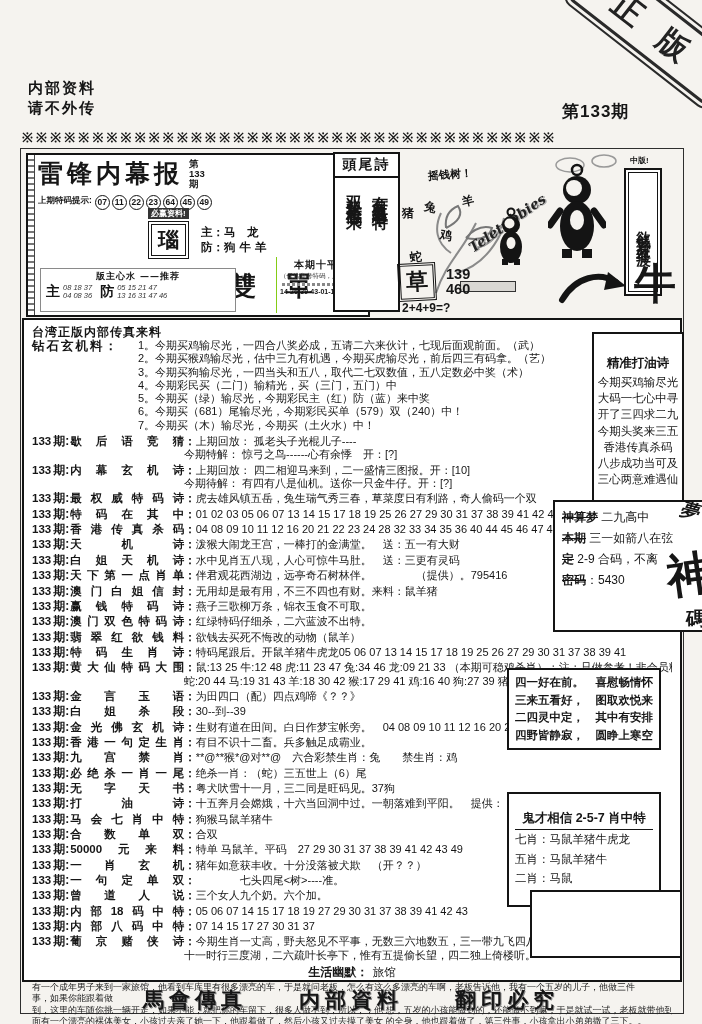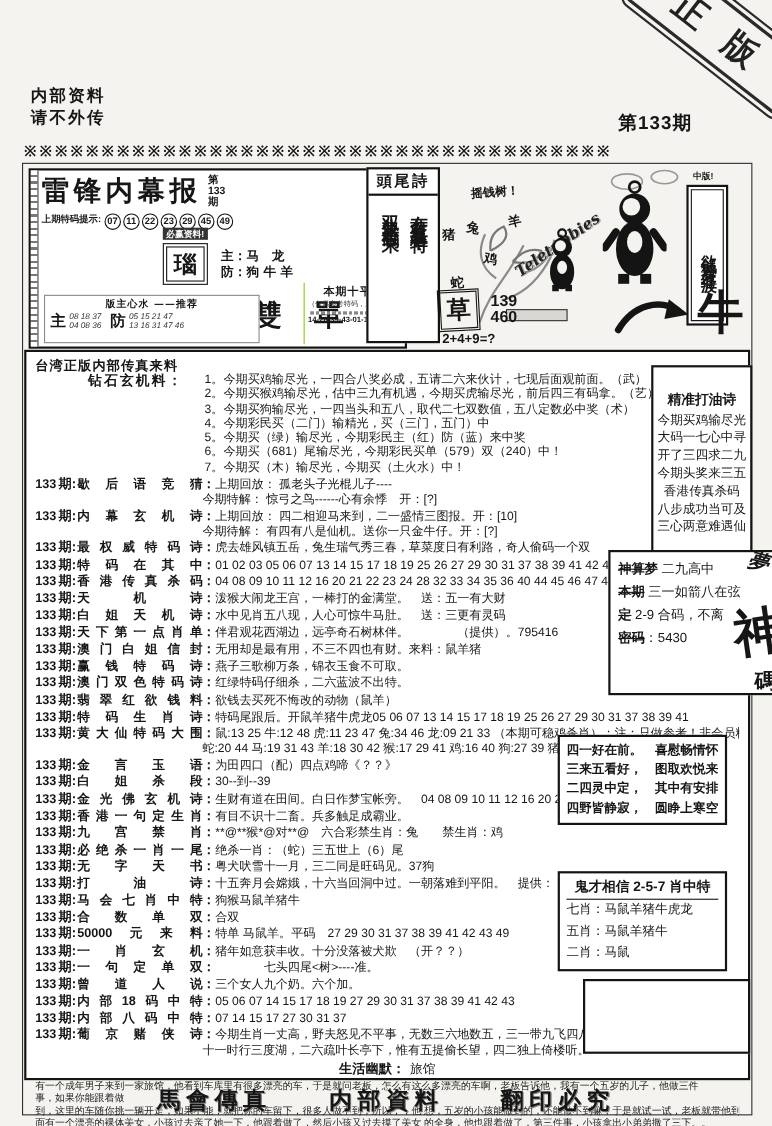--- a/index.html
+++ b/index.html
@@ -91,21 +91,21 @@
           box-shadow:inset 0 0 0 2px #fff, inset 0 0 0 3px #141414; background:#fff;
           display:flex; align-items:center; justify-content:center; }
   .vbox span { writing-mode:vertical-rl; font-size:14.5px; font-weight:900; font-family:"DejaVu Serif", serif; letter-spacing:4px; }
   .niugrp { position:absolute; left:558px; top:264px; width:124px; height:52px; }
   .niu { position:absolute; right:6px; top:-8px; font-size:42px; font-weight:900; font-family:"DejaVu Serif", serif; }
 
   
   .main { position:absolute; left:22px; top:318px; width:660px; height:664px; border:2px solid #141414;
           background:#fff; padding:5px 8px 0 8px; }
   .srcline { font-size:12px; font-weight:bold; letter-spacing:1px; line-height:14px; }
-  .drow { display:flex;margin-left:48px; }
+  .drow { display:flex; }
   .dlabel { width:106px; font-size:12.5px; font-weight:bold; letter-spacing:2px; line-height:15px; }
   .dlist { flex:1; }
   .dline { font-size:11px; line-height:13.3px; white-space:nowrap; overflow:hidden; }
   .entries { margin-top:1px; }
   .e1 { white-space:nowrap; overflow:hidden; line-height:13.35px; }
   .ei { font-size:11.5px; font-weight:bold; }
   .eq { font-size:12px; font-weight:900; margin:0 1px 0 2px; }
   .el { display:inline-block; width:114px; font-size:11.5px; font-weight:900; text-align:justify; text-align-last:justify; }
   .ec { font-weight:900; font-size:11.5px; }
   .et { font-size:11px; }
@@ -124,21 +124,21 @@
   .dream { left:505px; top:500px; width:158px; height:132px; padding:5px 7px;margin-left:48px; }
   .dream-row { font-size:12px; line-height:21px; white-space:nowrap; }
   .strike { text-decoration:line-through; font-weight:900; font-family:"DejaVu Serif", serif; }
   .deco1 { position:absolute; right:10px; top:-4px; font-size:19px; font-style:italic; font-weight:900;
            font-family:"DejaVu Serif", serif; transform:rotate(15deg); }
   .deco2 { position:absolute; right:-4px; top:42px; font-size:46px; font-weight:900;
            font-family:"DejaVu Serif", serif; transform:rotate(-8deg); }
   .deco3 { position:absolute; right:4px; bottom:-2px; font-size:19px; font-weight:900; font-family:"DejaVu Serif", serif; }
   .siju { left:507px; top:668px; width:154px; padding:4px 6px; }
   .siju-line { font-size:11.5px; font-weight:bold; line-height:17.5px; white-space:nowrap; overflow:hidden; }
-  .guicai { left:507px; top:792px; width:154px; padding:4px 6px; }
+  .guicai { left:507px; top:792px; width:154px; padding:16px 6px; }
   .guicai-title { font-size:12.5px; font-weight:900; text-align:center; border-bottom:1.5px solid #141414; padding-bottom:2px; }
   .guicai-line { font-size:11.5px; line-height:19.5px; white-space:nowrap; overflow:hidden; }
   .emptybox { left:530px; top:890px; width:152px; height:68px; }
 
   
   .footer { position:absolute; left:0; top:986px; width:702px; text-align:center; white-space:nowrap; }
   .fitem { font-size:21px; font-weight:900; font-family:"DejaVu Serif", serif; letter-spacing:5px;
            margin:0 26px; text-shadow:1px 1px 0 #888; }
 </style>
 </head>
@@ -161,21 +161,21 @@
       <div class="lf-title-row">
         <span class="lf-title">雷锋内幕报</span>
         <span class="lf-issue">
           <span>第</span>
           <span>133</span>
           <span>期</span>
         </span>
       </div>
       <div class="lf-hint">
         <span class="lf-hint-label">上期特码提示:</span>
-        <span><span class="circ">07</span><span class="circ">11</span><span class="circ">22</span><span class="circ">23</span><span class="circ">29</span><span class="circ">45</span><span class="circ">49</span></span>
+        <span><span class="circ">07</span><span class="circ">11</span><span class="circ">22</span><span class="circ">23</span><span class="circ">64</span><span class="circ">45</span><span class="circ">49</span></span>
       </div>
     </div>
     <div class="lf-panel">
       <span class="lf-tag">必赢资料!</span>
       <div class="lf-r1">
         <span class="nao">瑙</span>
         <span class="zhufang">
           <div>主：马　龙</div>
           <div>防：狗 牛 羊</div>
         </span>

